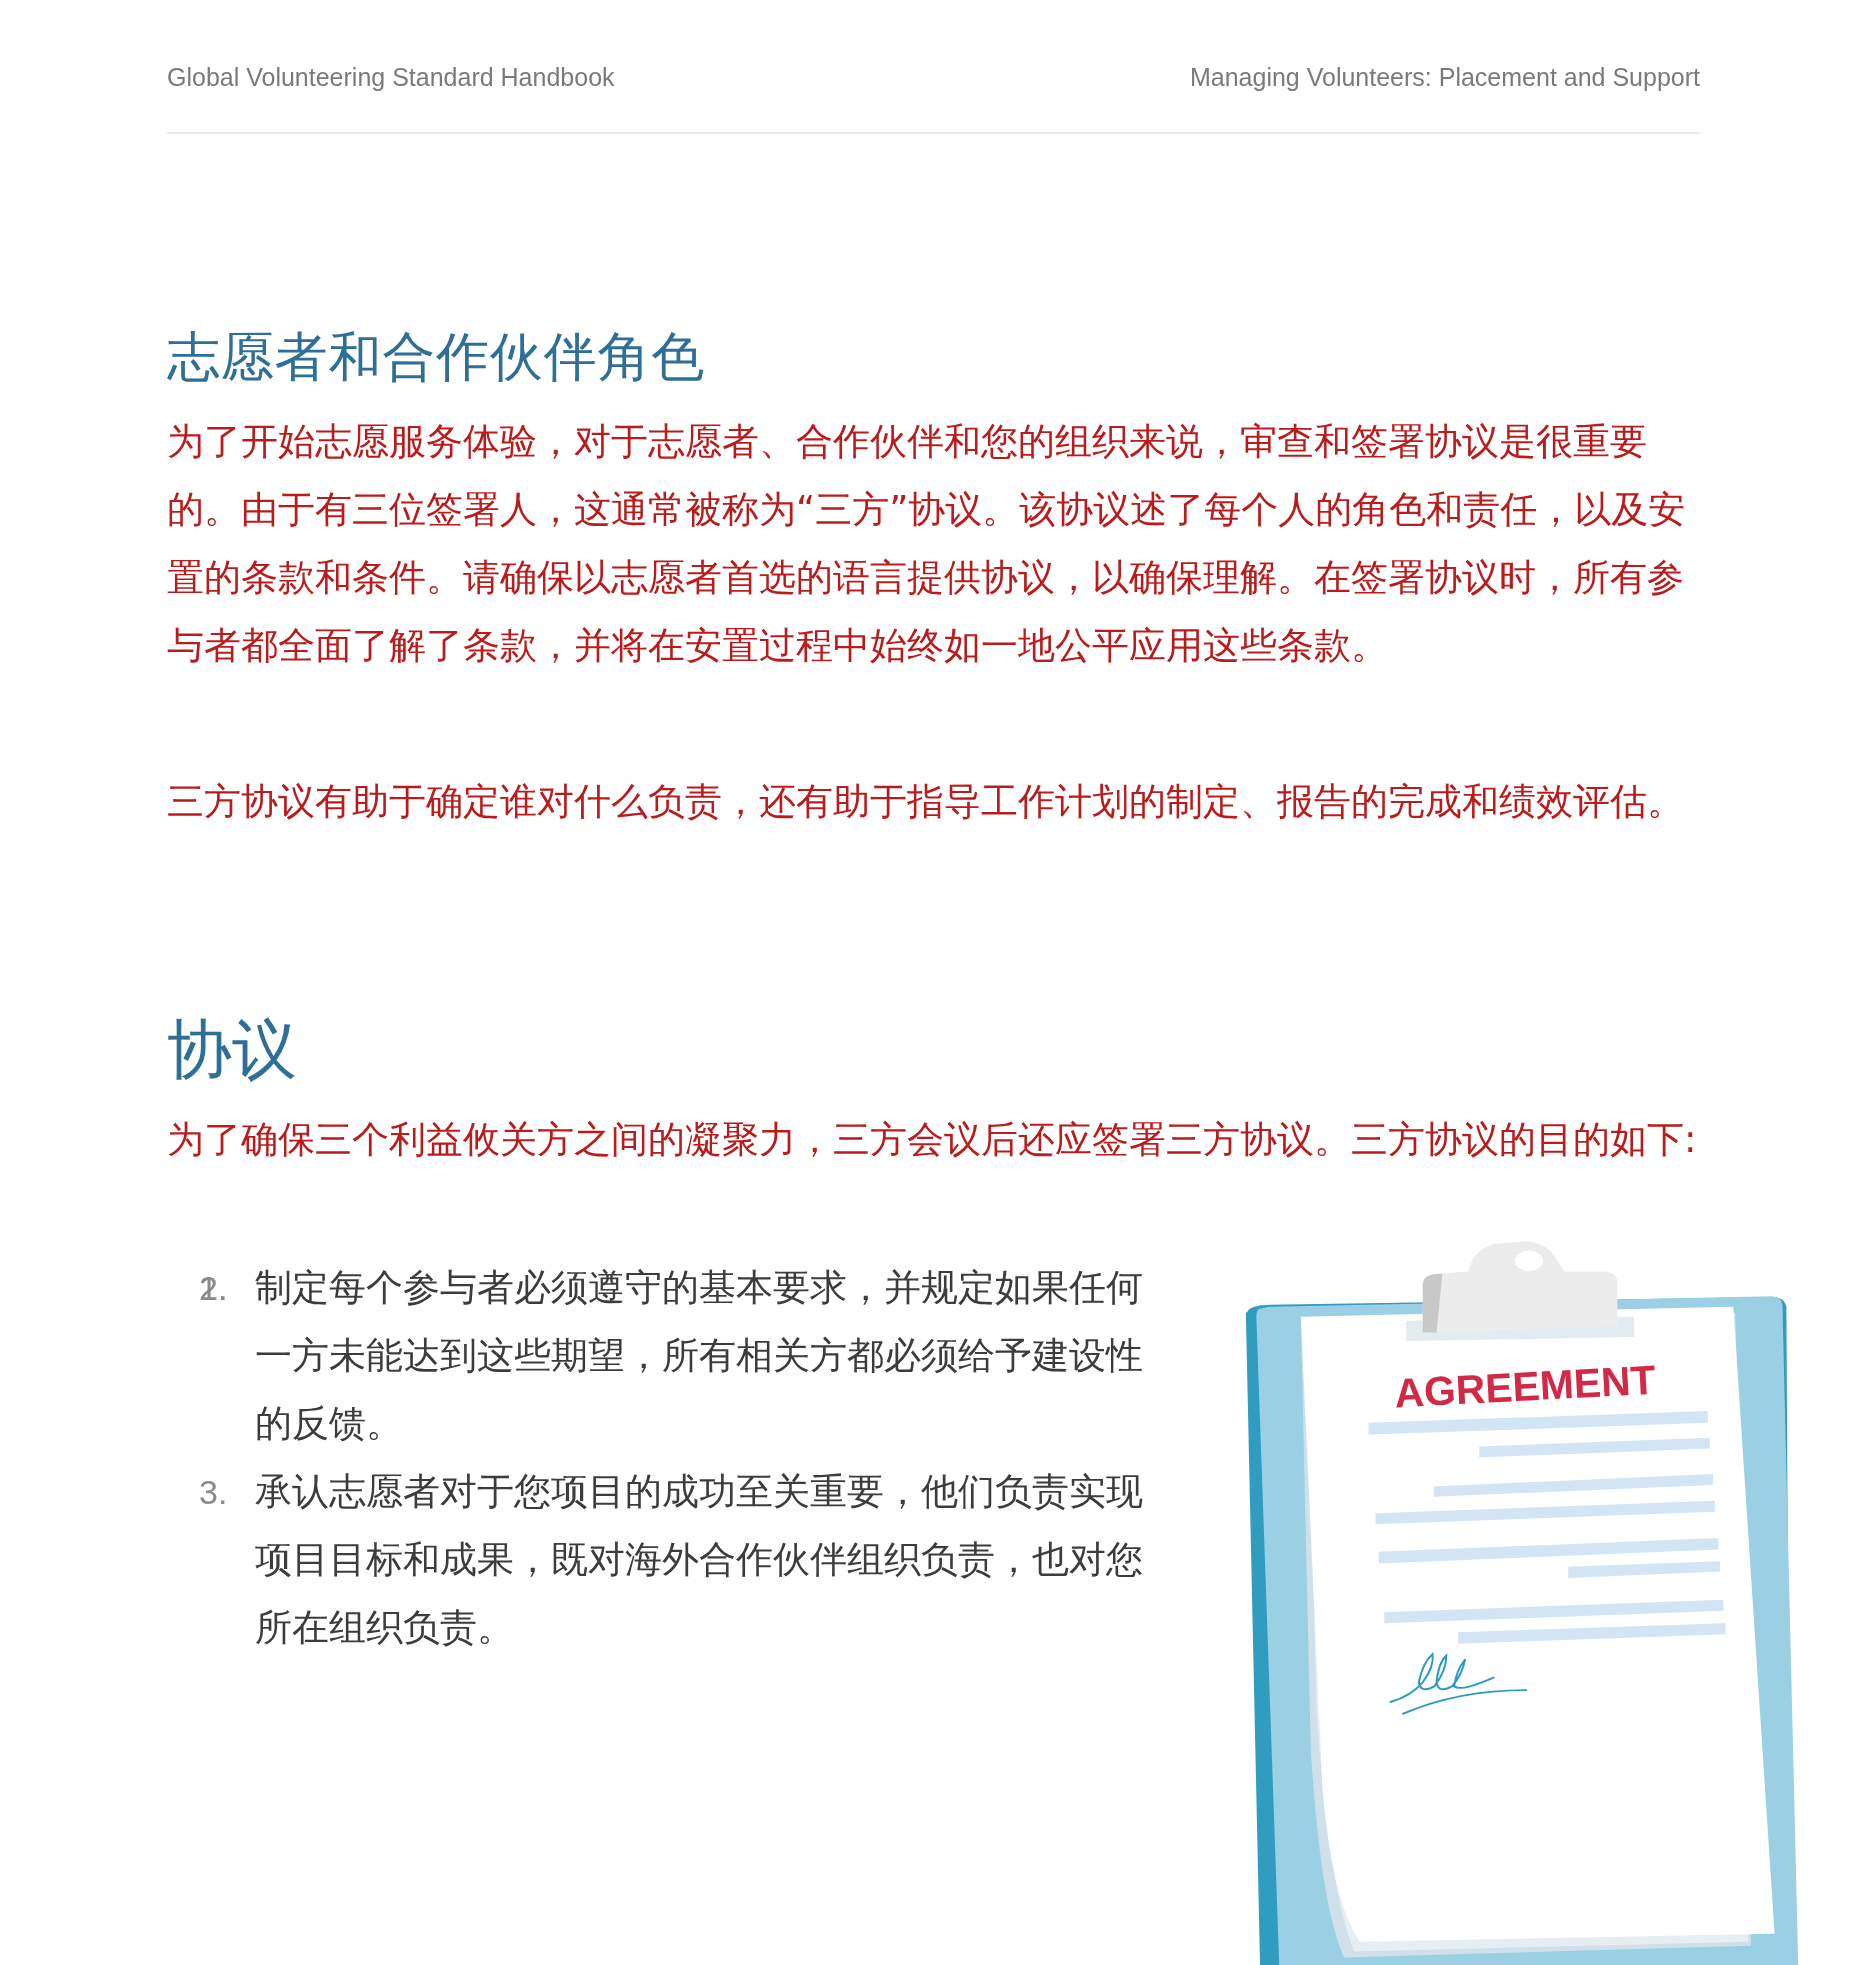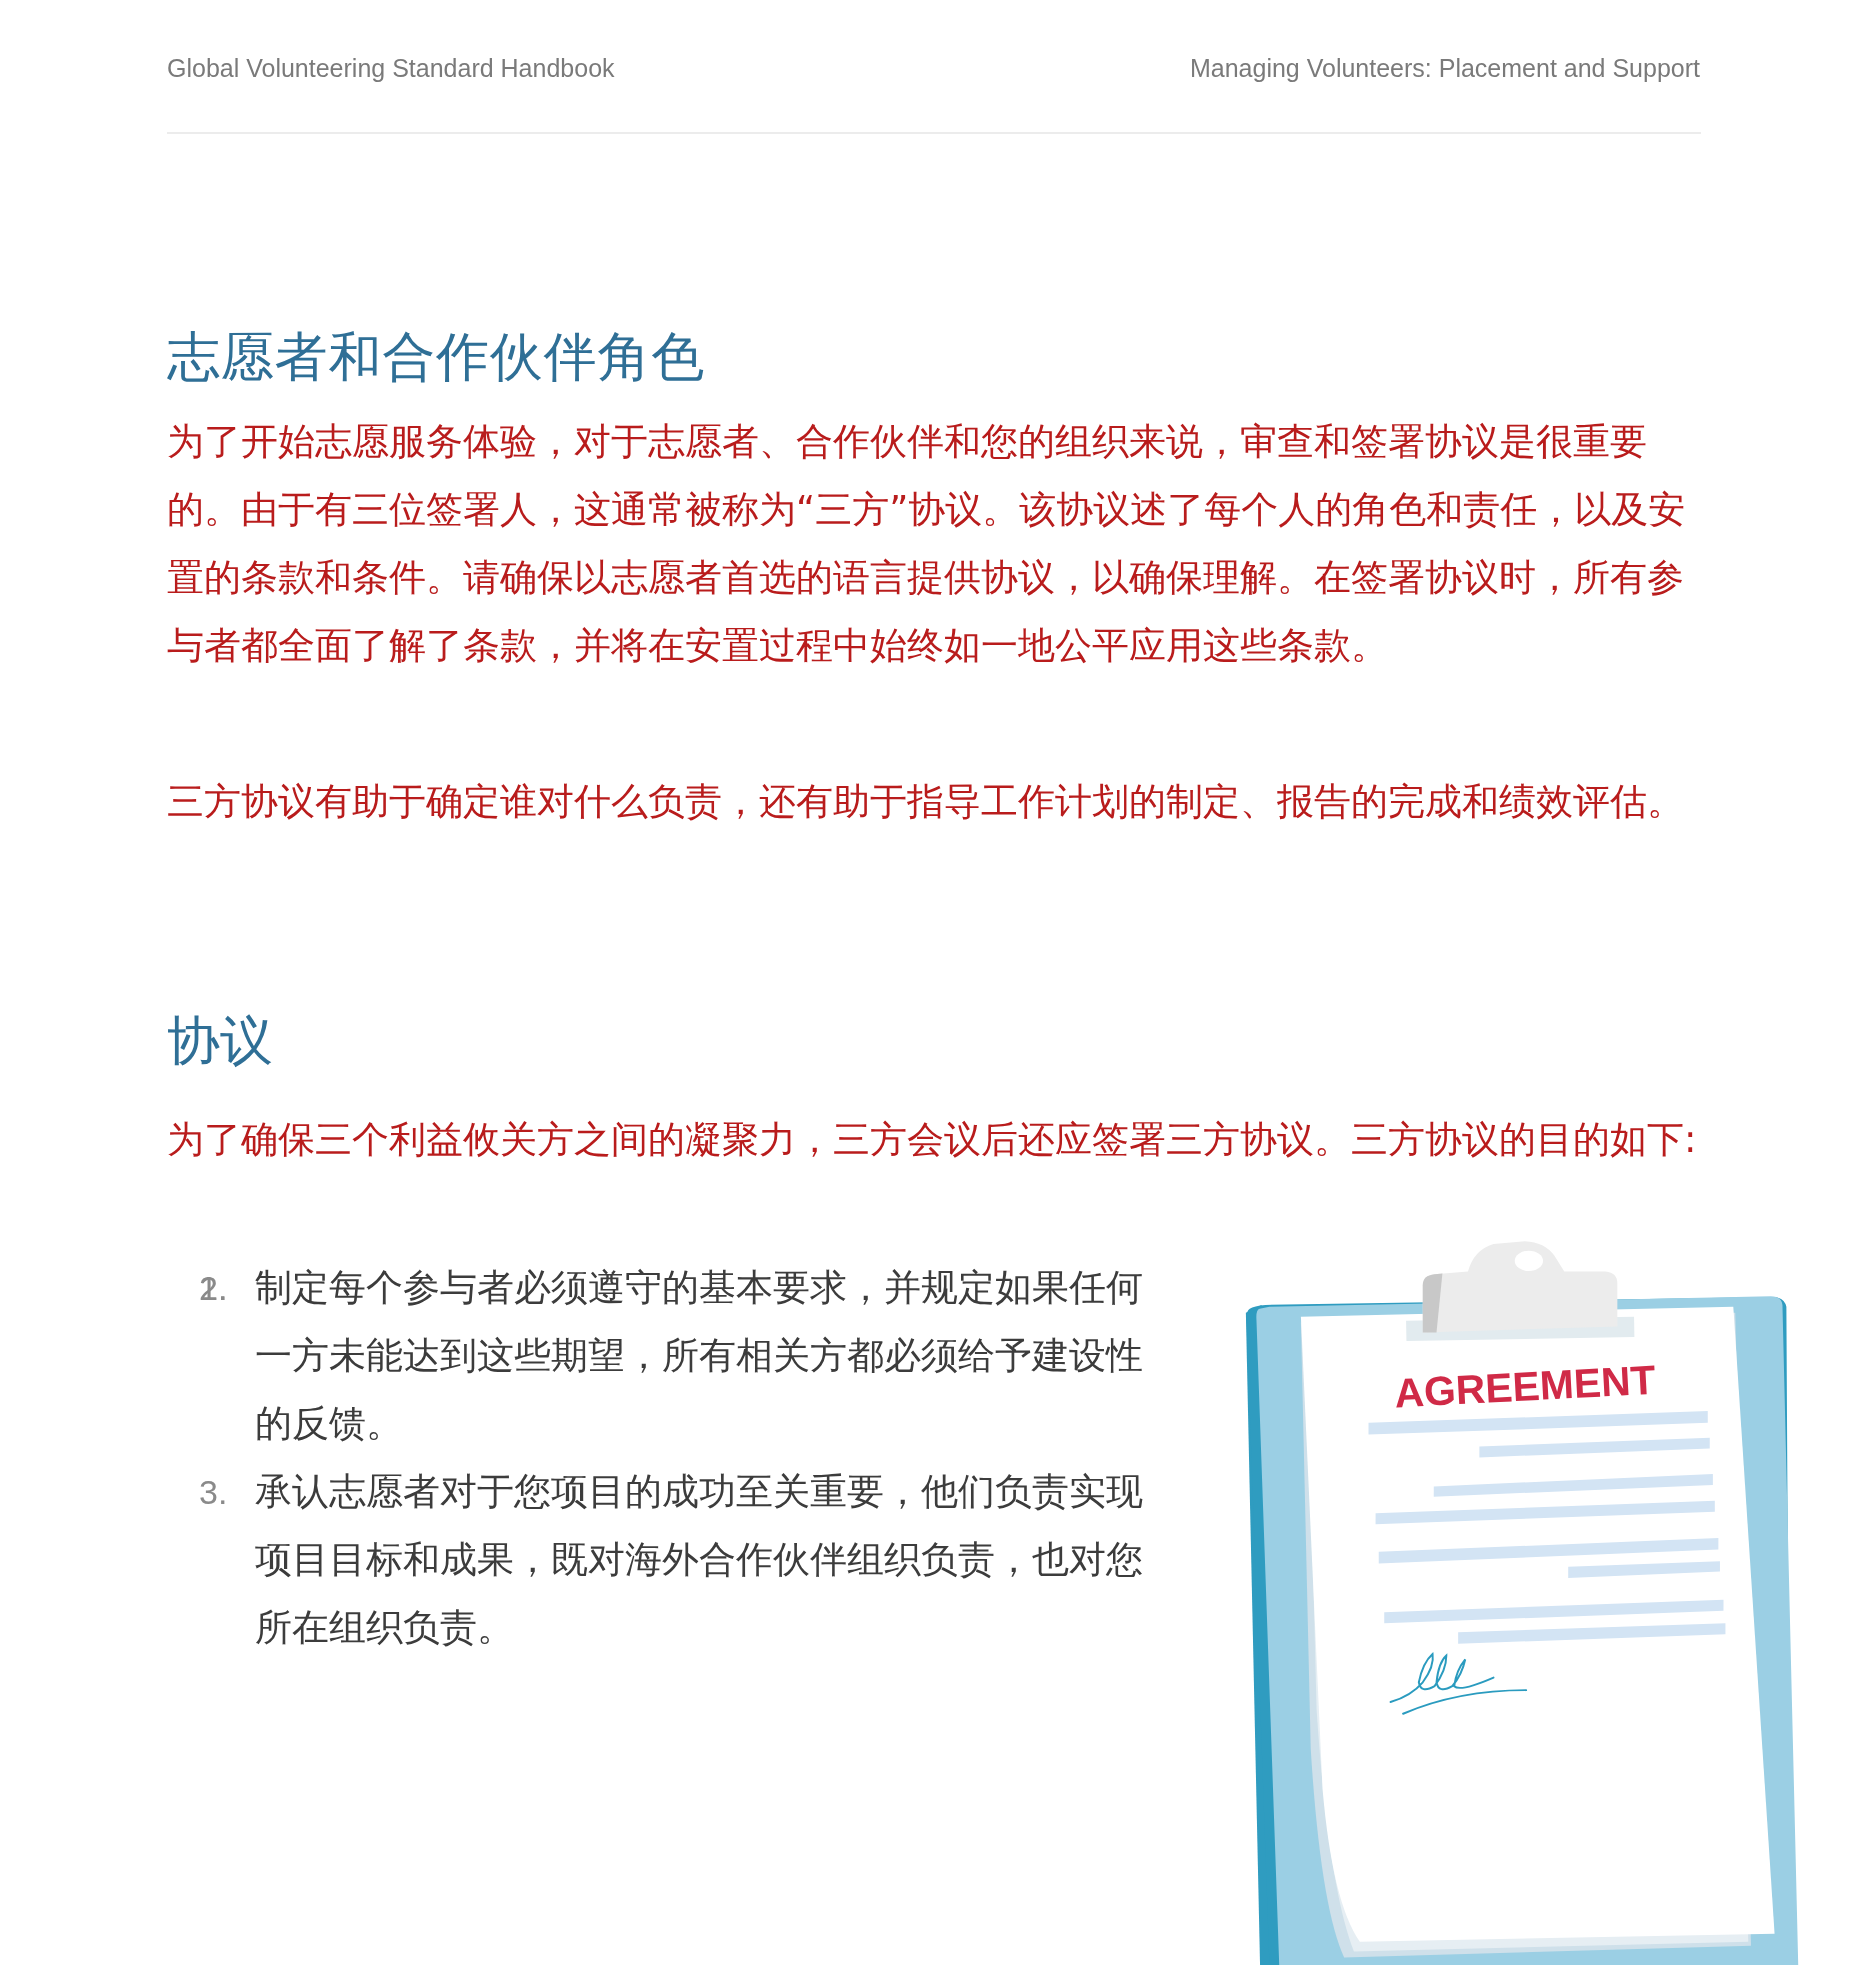--- a/index.html
+++ b/index.html
@@ -1,27 +1,27 @@
 <!DOCTYPE html>
 <html style="font-size:6.3px"><head>
 <meta charset="utf-8">
 <style>
   html, body { margin:0; padding:0; background:#ffffff; }
   body { width:1870px; height:2647px; position:relative; overflow:hidden;
          font-family:"DejaVu Sans","Liberation Sans",sans-serif; color:#3c3c3c; }
   .abs { position:absolute; }
-  .hdr { top:54px; font-family:"Liberation Sans",sans-serif; font-size:25px; color:#7a7a7a; white-space:nowrap; }
+  .hdr { top:63px; font-family:"Liberation Sans",sans-serif; font-size:25px; color:#7a7a7a; white-space:nowrap; }
   .hdr-left { left:167px; }
   .hdr-right { right:170px; }
   .hdr-rule { left:167px; top:132px; width:1534px; height:2px; background:#ececec; }
   .h1 { left:167px; top:322px; font-size:53px; color:#2f6f96; white-space:nowrap; letter-spacing:0.8px;text-align:center; }
   .para { left:167px; width:1541px; font-size:37px; line-height:68px; color:#b91c1c; }
   .p1 { top:408px; }
   .p2 { top:768px; }
-  .h2 { left:167px; top:1006px; font-size:53px; color:#2f6f96; white-space:nowrap; }
+  .h2 { left:167px; top:1006px; font-size:65px; color:#2f6f96; white-space:nowrap; }
   .intro { top:1106px; white-space:nowrap; }
   .list { left:167px; top:1254px; width:994px; margin:0; padding:0; list-style:none; }
   .list li { position:relative; padding-left:88px; font-size:37px; line-height:68px; color:#3c3c3c; }
   .list .num { position:absolute; left:32px; top:0; color:#8a8a8a; font-size:34px; font-family:"Liberation Sans",sans-serif; }
   .clip { left:1238px; top:1238px; width:570px; height:806px; }
 </style>
 </head>
 <body>
 
 <div class="abs hdr hdr-left">Global Volunteering Standard Handbook</div>

